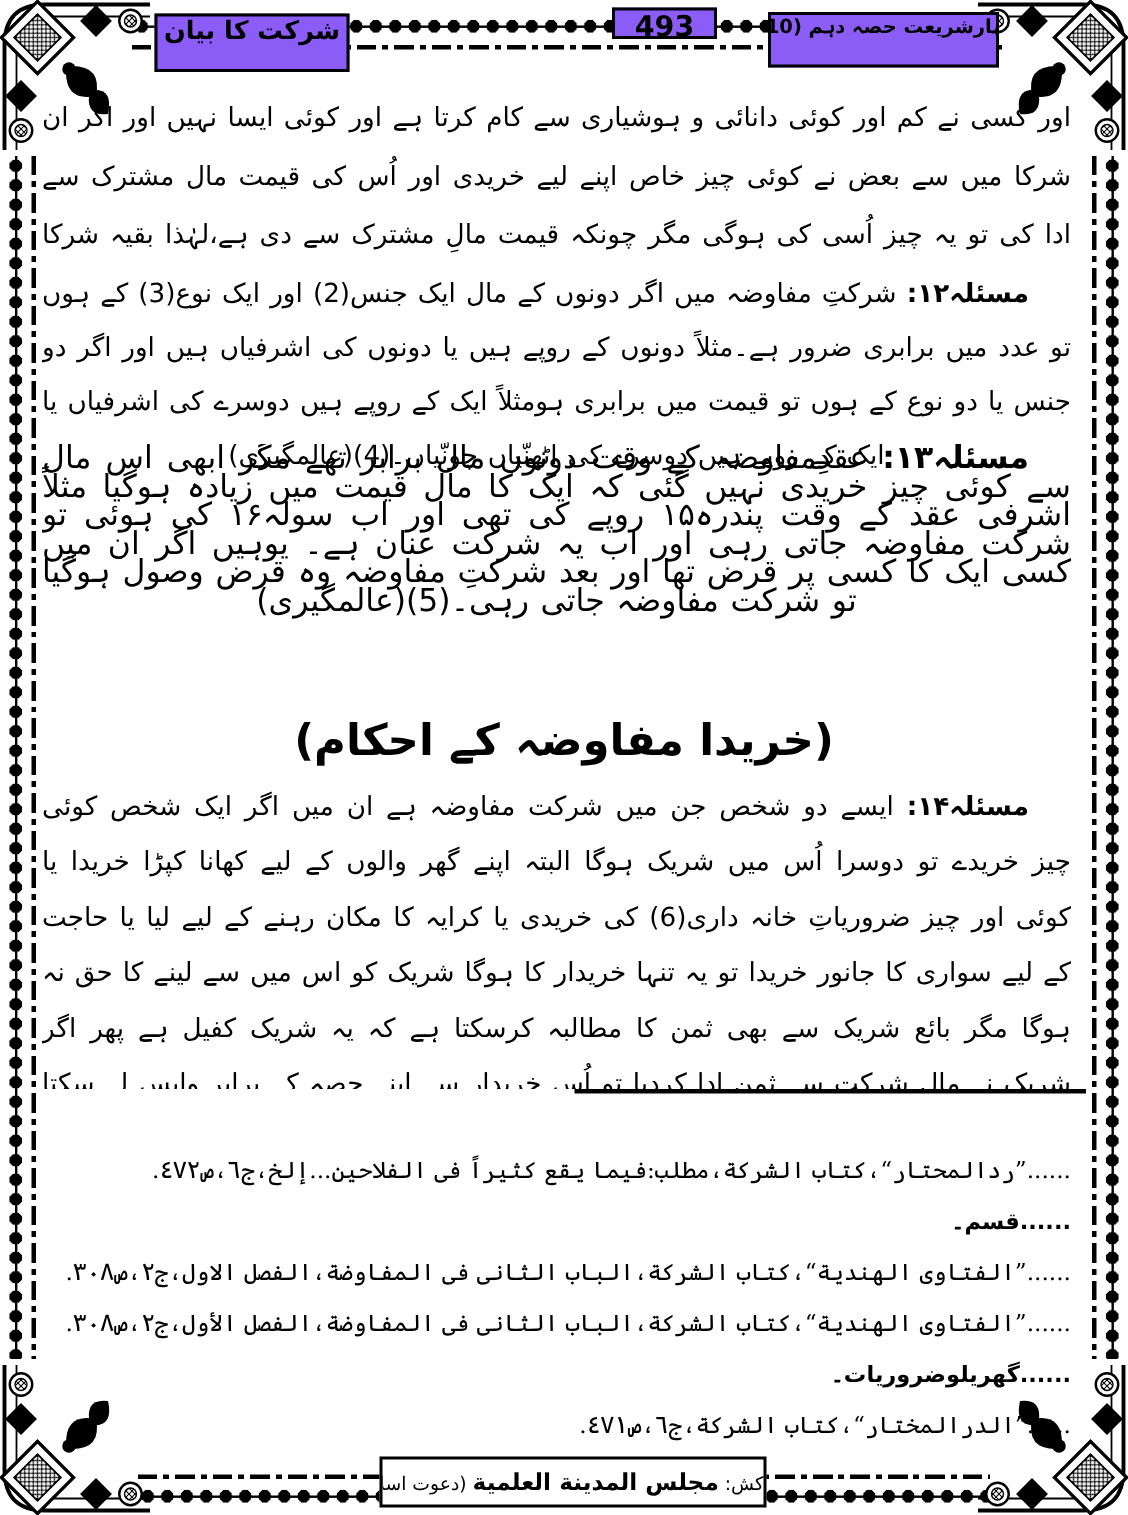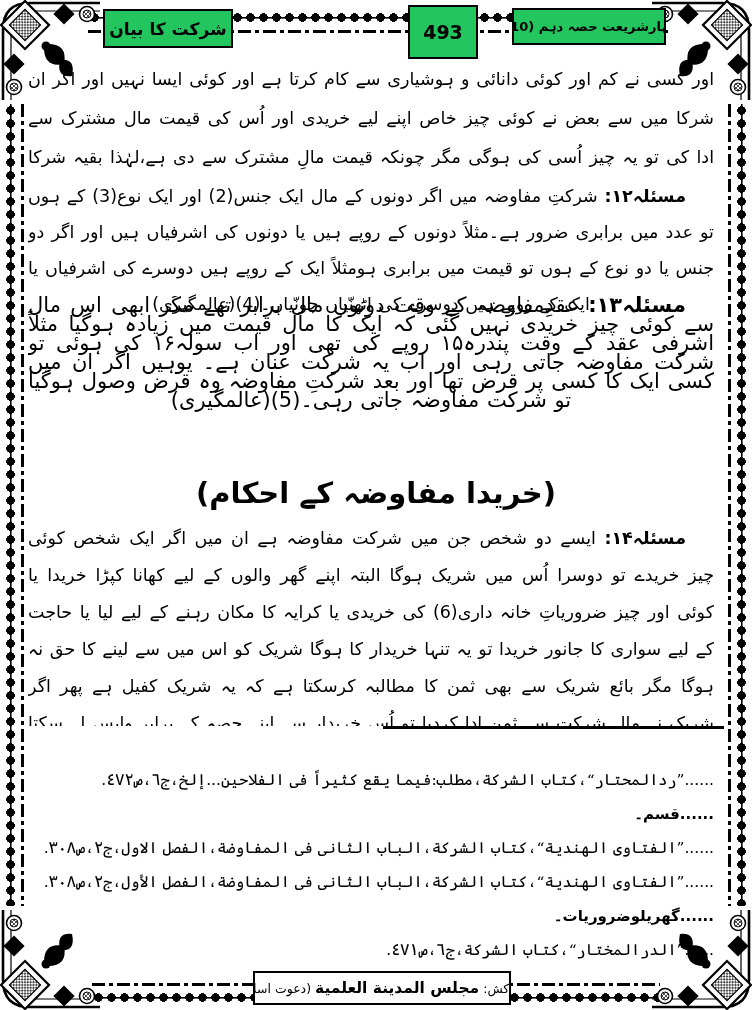--- a/index.html
+++ b/index.html
@@ -48,26 +48,26 @@
     background:repeating-linear-gradient(90deg,#000 0 13px,transparent 13px 17px,#000 17px 21px,transparent 21px 25px);
   }
   .top-beads  { top:12px;  left:88px; right:84px; }
   .top-dash   { top:30px;  left:88px; right:84px; }
   .bot-dash   { top:983px; left:92px; right:92px; }
   .bot-beads  { top:992px; left:92px; right:92px; }
 
   
   .hbox {
     position:absolute; z-index:4;
-    background:#22c55e; border:2.5px solid #000;
-    display:flex; align-items:center; justify-content:center;
+    background:#8b5cf6; border:2.5px solid #000;
+    display:flex; align-items:flex-start; justify-content:center;
     white-space:nowrap; overflow:hidden;
   }
   .hbox.title-left  { left:103px; top:9px;  width:130px; height:39px; font-size:17px; font-weight:bold; }
-  .hbox.page-num    { left:408px; top:5px;  width:70px;  height:54px; font-size:19px; font-weight:bold; direction:ltr; }
+  .hbox.page-num    { left:408px; top:5px;  width:70px;  height:21px; font-size:19px; font-weight:bold; direction:ltr; }
   .hbox.title-right { left:512px; top:8px;  width:154px; height:37px; font-size:13px; font-weight:bold; }
 
   
   .para {
     position:absolute; right:38px; left:28px;
     direction:rtl; text-align:justify; text-align-last:center;
     overflow:hidden; word-spacing:1px;
   }
   .para .mlabel { font-weight:bold; }
   .p1 { top:60px;  height:122px; font-size:17.5px; line-height:39px; }

